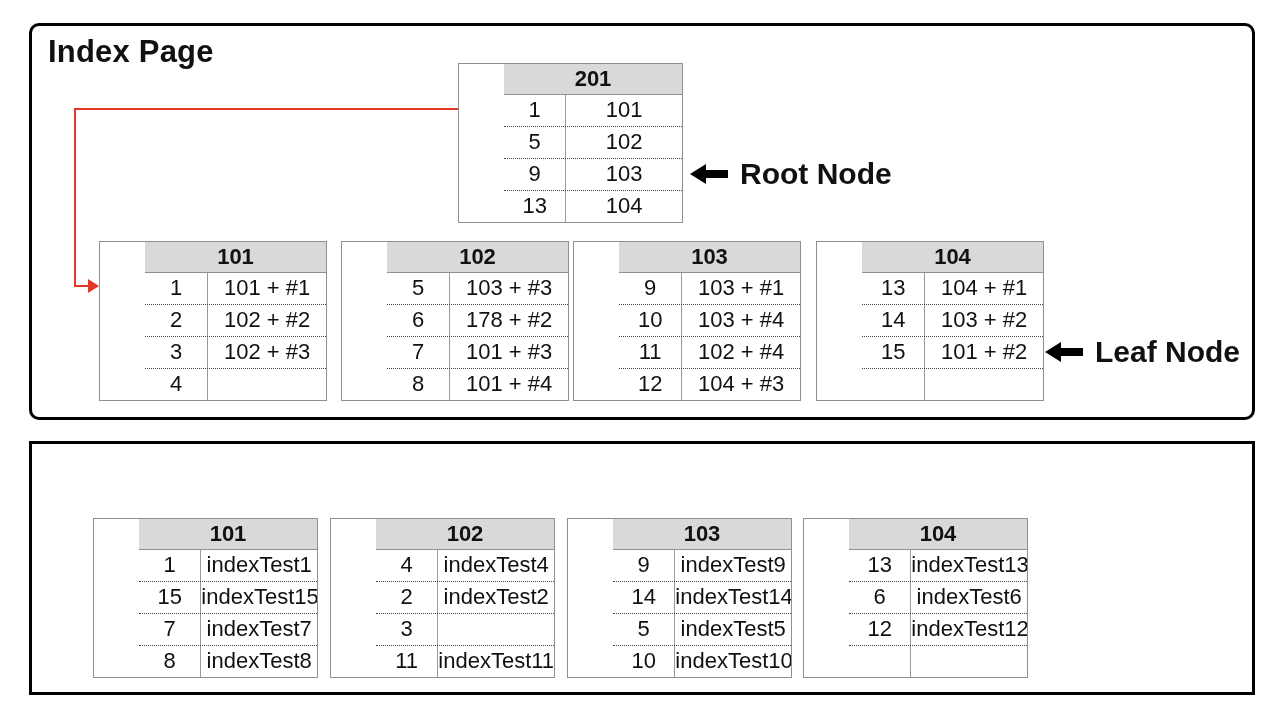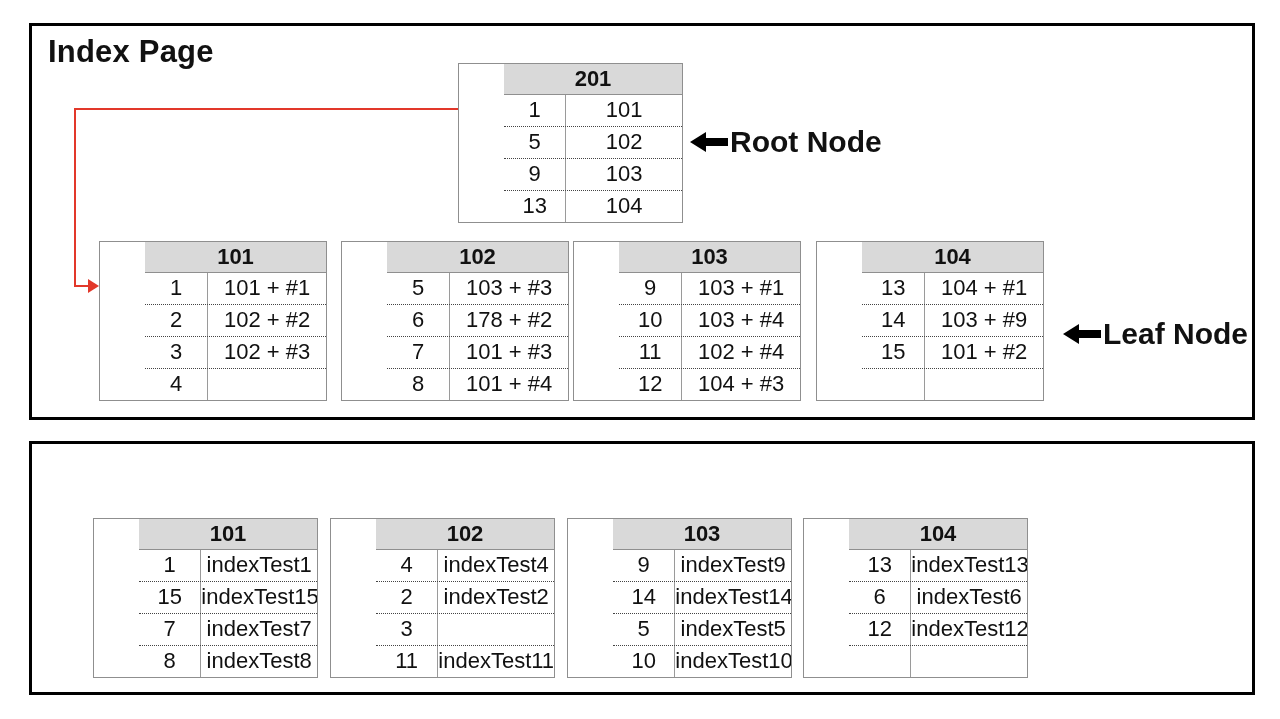--- a/index.html
+++ b/index.html
@@ -6,21 +6,21 @@
   #stage {
     position:relative; width:1280px; height:719px;
     background:#fff; overflow:hidden;
     font-family:"Liberation Sans", sans-serif;
     color:#111;
   }
   .big-box {
     position:absolute; border:3px solid var(--box-border,#000);
     background:#fff; box-sizing:border-box;
   }
-  #index-box { left:29px; top:23px;  width:1226px; height:397px; }
+  #index-box { left:29px; top:23px;  width:1226px; height:397px;border-radius:10px; }
   #data-box  { left:29px; top:441px; width:1226px; height:254px; }
   .box-title {
     position:absolute; left:16px; top:8px;
     font-size:31px; font-weight:bold; letter-spacing:0.2px;
     white-space:nowrap;
   }
   
   .node-table {
     position:absolute; box-sizing:border-box;
     border:1.5px solid var(--table-border,#8f8f8f);
@@ -46,25 +46,25 @@
   #leaf-0 { left:67px;  top:215px; width:228px; }
   #leaf-1 { left:309px; top:215px; width:228px; }
   #leaf-2 { left:541px; top:215px; width:228px; }
   #leaf-3 { left:784px; top:215px; width:228px; }
   #data-0 { left:61px;  top:74px; width:225px; }
   #data-1 { left:298px; top:74px; width:225px; }
   #data-2 { left:535px; top:74px; width:225px; }
   #data-3 { left:771px; top:74px; width:225px; }
   
   .node-label {
-    position:absolute; display:flex; align-items:center; 
-    font-size:30px; font-weight:bold; white-space:nowrap; height:36px;
+    position:absolute; display:flex; align-items:center; gap:10px;
+    font-size:30px; font-weight:bold; white-space:nowrap; height:36px;margin-top:32px;
   }
   #root-node-label { left:658px; top:98px; }
-  #leaf-node-label { left:1013px; top:290px;padding-left:18px; }
+  #leaf-node-label { left:1013px; top:276px; }
   .node-label svg { display:block; }
   
   #connector { position:absolute; left:0; top:0; pointer-events:none; }
 </style>
 </head>
 <body>
 
 <div id="stage">
 
   <div class="big-box" id="index-box">
@@ -153,21 +153,21 @@
         </div>
       </div>
     <div class="node-table" id="leaf-3">
         <div class="thead">104</div>
         <div class="trow">
           <div class="tcell key">13</div>
           <div class="tcell val">104 + #1</div>
         </div>
         <div class="trow">
           <div class="tcell key">14</div>
-          <div class="tcell val">103 + #9</div>
+          <div class="tcell val">103 + #2</div>
         </div>
         <div class="trow">
           <div class="tcell key">15</div>
           <div class="tcell val">101 + #2</div>
         </div>
         <div class="trow">
           <div class="tcell key"></div>
           <div class="tcell val"></div>
         </div>
       </div>

